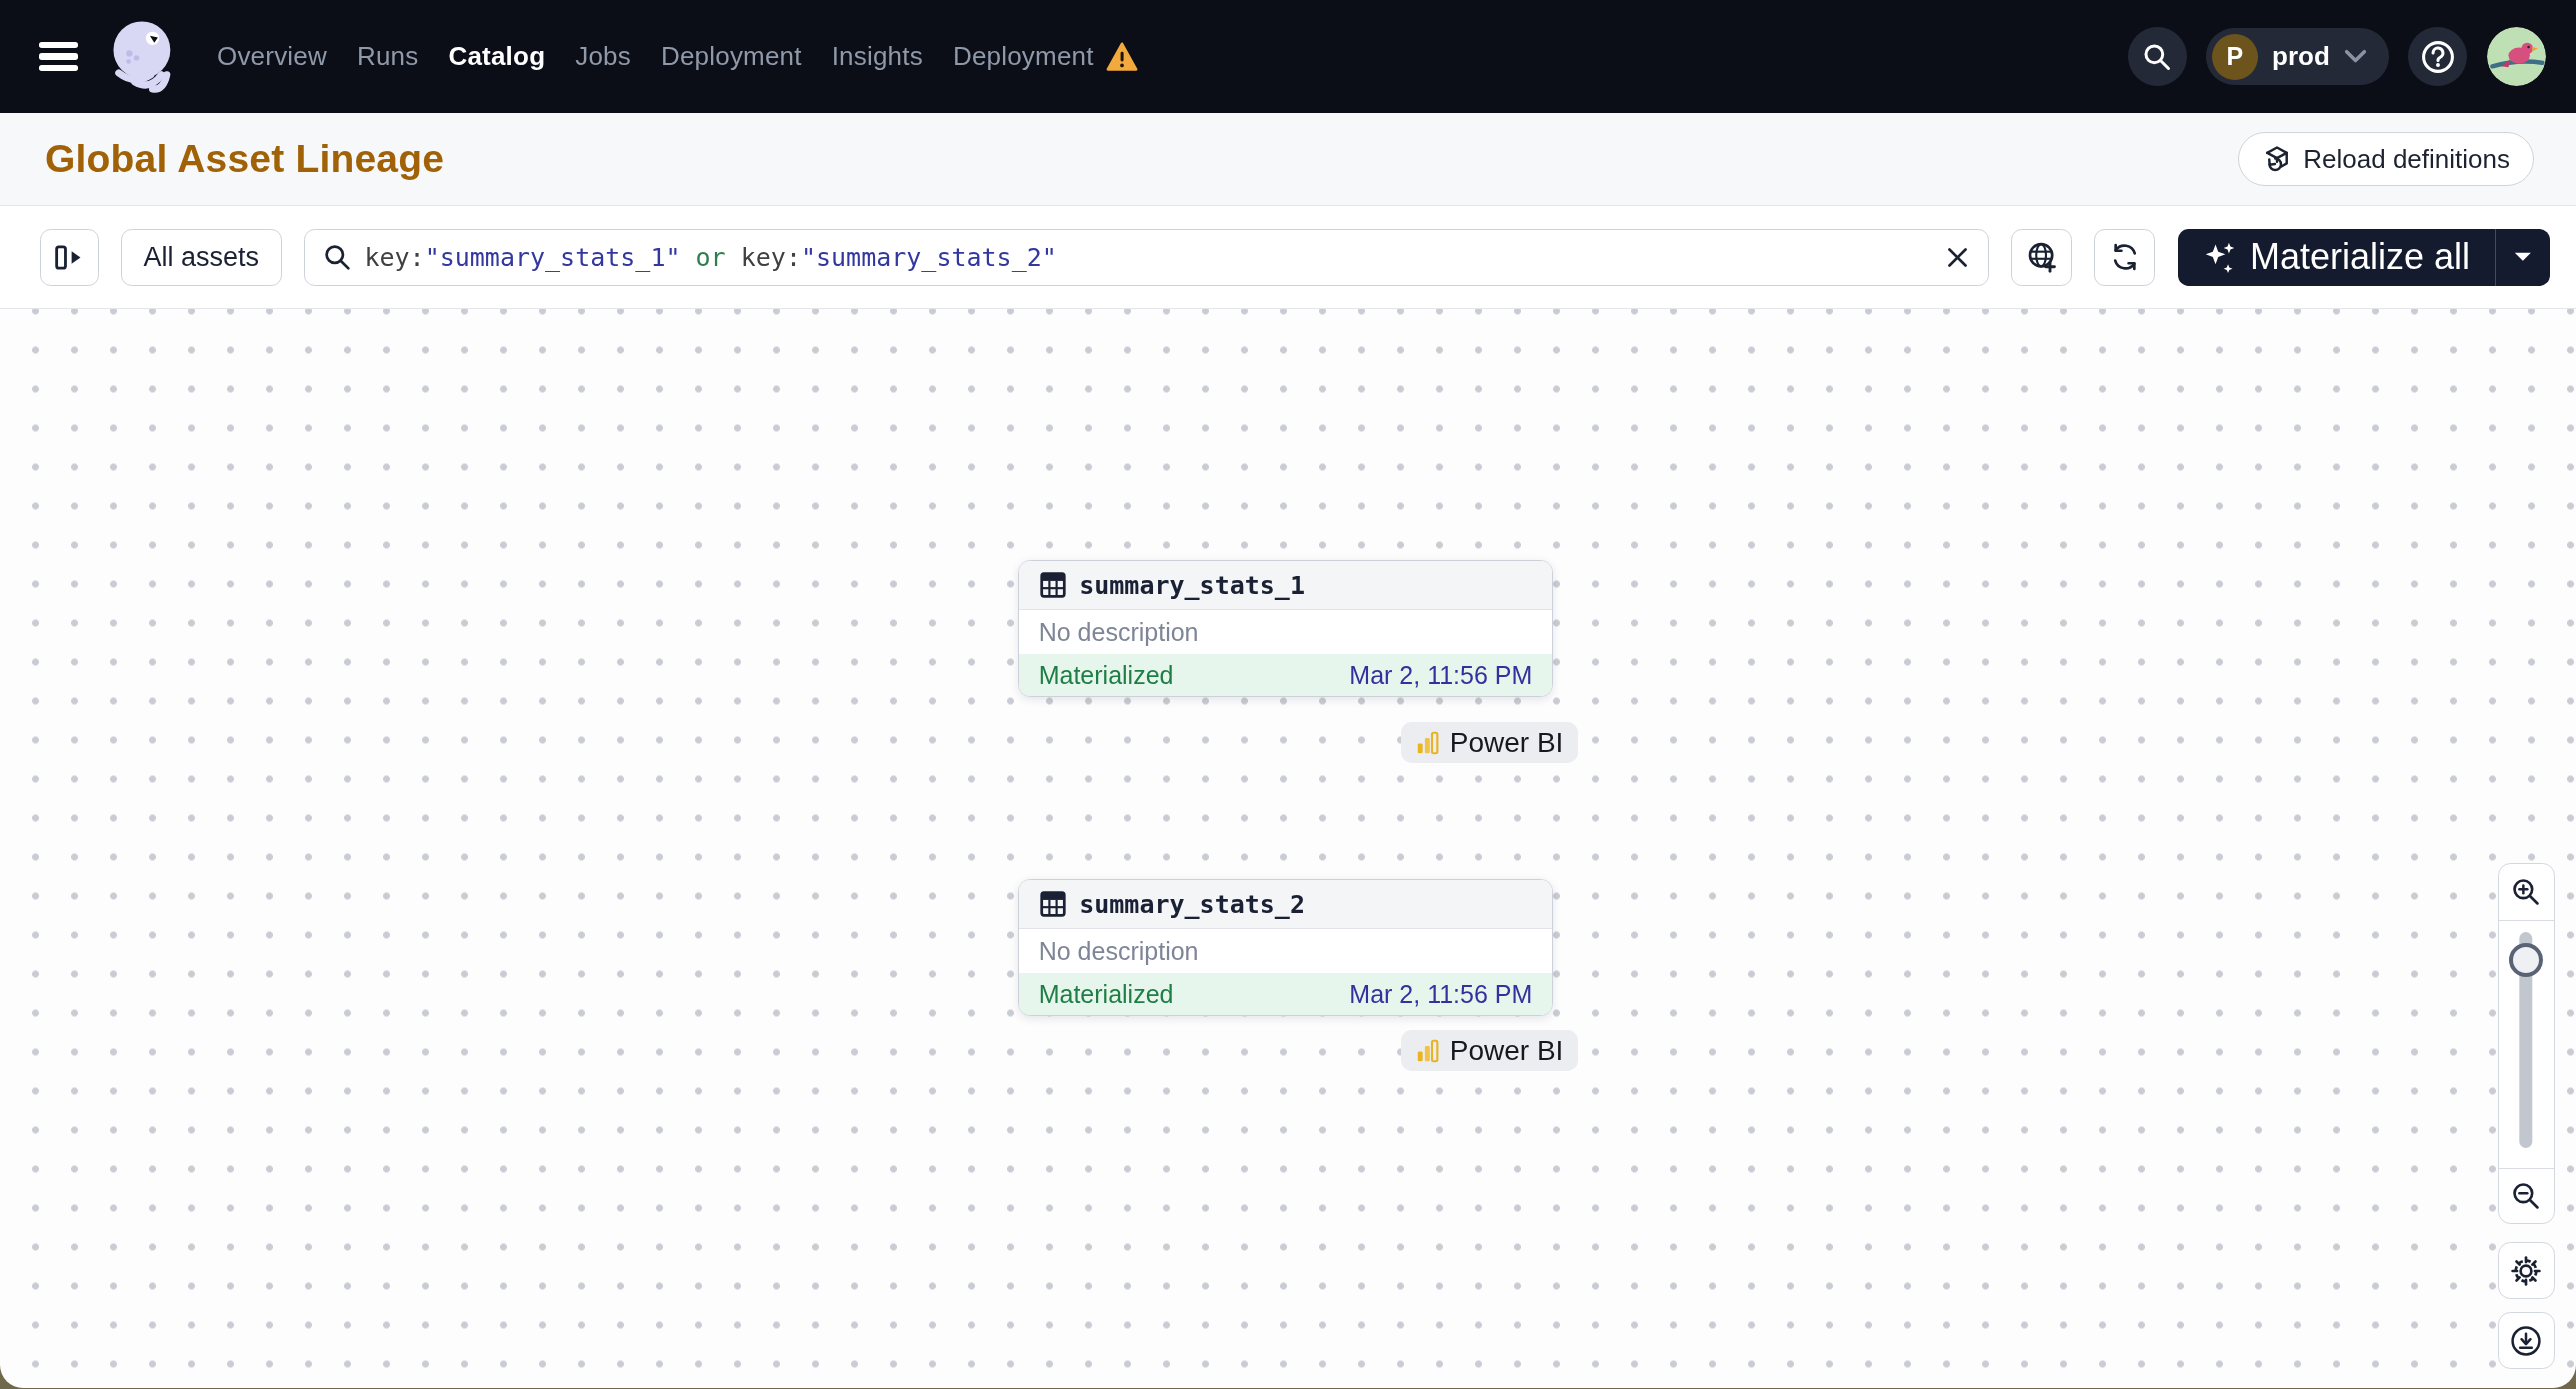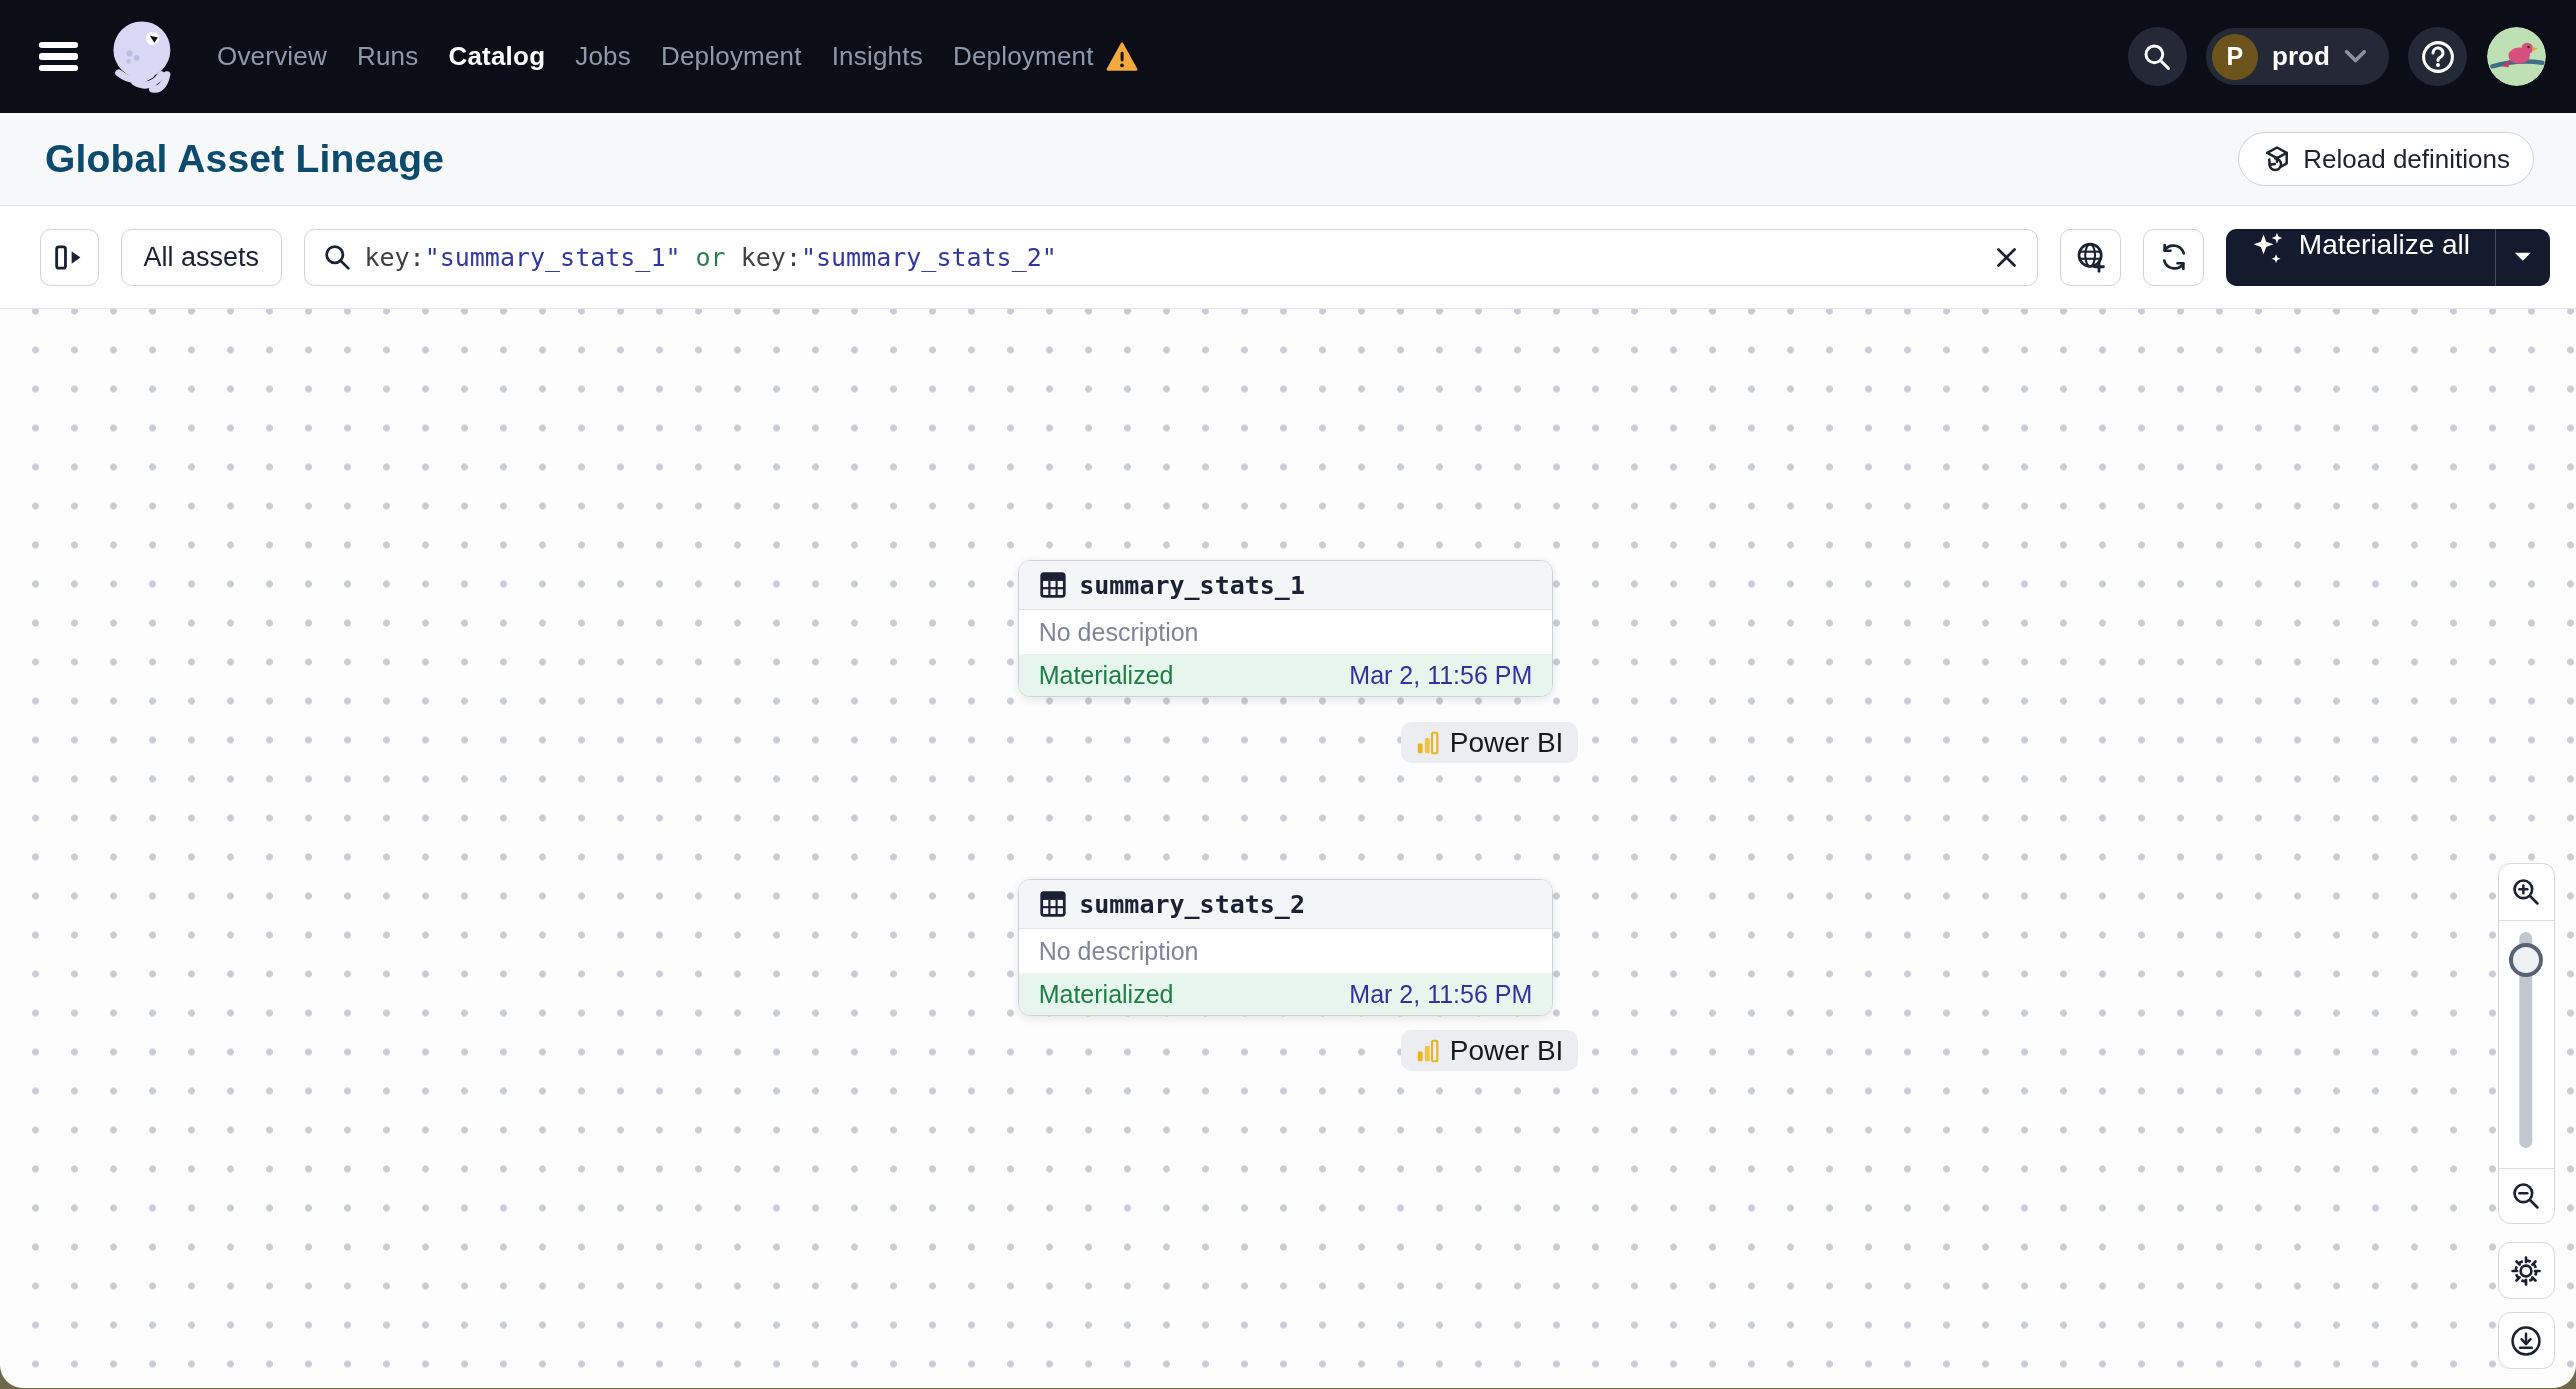--- a/index.html
+++ b/index.html
@@ -17,35 +17,35 @@
   .nav-deploy { display:flex; align-items:center; gap:12.5px; }
   .nav-right { margin-left:auto; display:flex; align-items:center; gap:19.7px; }
   .circle-btn { width:59px; height:59px; border-radius:50%; background:#232936; display:flex; align-items:center; justify-content:center; cursor:pointer; }
   .workspace-pill { height:57px; border-radius:29px; background:#232936; display:flex; align-items:center; padding:0 21.5px 0 5.4px; gap:14.3px; cursor:pointer; }
   .ws-avatar { width:46px; height:46px; border-radius:50%; background:#6d541c; color:#fff; font-size:25px; font-weight:700; display:flex; align-items:center; justify-content:center; }
   .ws-name { color:#fff; font-size:26px; font-weight:700; }
   .avatar { width:59px; height:59px; border-radius:50%; overflow:hidden; cursor:pointer; }
 
   
   .page-header { height:93px; background:#f7f8fa; border-bottom:1.8px solid #e3e5ea; display:flex; align-items:center; padding:0 42px 0 45px; }
-  .page-title { font-size:39px; font-weight:600; color:#0c4a6e; letter-spacing:0.2px; }
+  .page-title { font-size:39px; font-weight:600; color:#a16207; letter-spacing:0.2px; }
   .reload-btn { margin-left:auto; height:54px; border:1.8px solid #cfd3db; border-radius:27px; background:#fff; display:flex; align-items:center; gap:11.6px; padding:0 23px; font-size:26px; color:#1c2230; cursor:pointer; }
 
   
   .toolbar { height:103px; background:#ffffff; border-bottom:1.8px solid #e3e5ea; display:flex; align-items:center; padding:0 26px 0 40px; gap:22.3px; }
   .tool-btn { height:57px; min-width:57px; border:1.8px solid #ced2da; border-radius:10.7px; background:#fff; display:flex; align-items:center; justify-content:center; gap:12.5px; padding:0 13.4px; cursor:pointer; font-size:27px; color:#1a2133; }
   .filter-btn { padding:0 21.5px;flex-direction:column; }
   .filter-btn .lbl { font-weight:500; }
   .search-box { flex:1; height:57px; border:1.8px solid #ced2da; border-radius:10.7px; display:flex; align-items:center; padding:0 18px; gap:12.5px; background:#fff; }
   .query { flex:1; font-family:"DejaVu Sans Mono", monospace; font-size:25px; white-space:pre; }
   .q-key { color:#404040; }
   .q-val { color:#33389f; }
   .q-op  { color:#2e7d4f; }
   .split-btn { height:57px; border-radius:10.7px; background:#151b2e; display:flex; align-items:stretch; cursor:pointer; overflow:hidden; }
-  .split-main { display:flex; gap:13.4px; padding:0 25px; color:#fff; font-size:28px; font-weight:500; }
+  .split-main { display:flex; align-items:center; gap:13.4px; padding:0 25px; color:#fff; font-size:36px; font-weight:500; }
   .split-caret { width:55px; display:flex; align-items:center; justify-content:center; border-left:1.8px solid #454b5e; }
 
   
   .canvas { position:relative; height:1079px; background:#fdfdfe;
     background-image:radial-gradient(circle, #c9ccd2 3.1px, rgba(0,0,0,0) 3.8px);
     background-size:39px 39px; background-position:16px 21.5px;
     border-radius:0 0 23px 23px; overflow:hidden; }
 
   .asset-node { position:absolute; width:535px; background:#fff; border:1.8px solid #cdd0d8; border-radius:12.5px; box-shadow:0 2.7px 9px rgba(20,25,40,.10); cursor:pointer; }
   .node-header { height:49px; background:#f4f5f7; border-bottom:1.8px solid #e1e3e8; border-radius:10.7px 10.7px 0 0; display:flex; align-items:center; gap:12.5px; padding:0 19.7px; }

